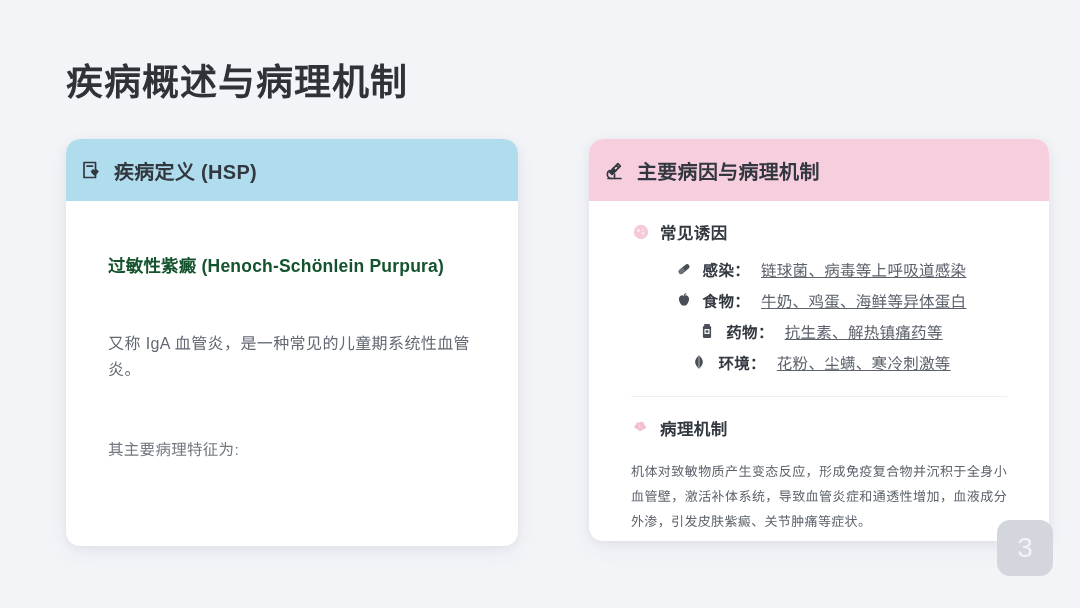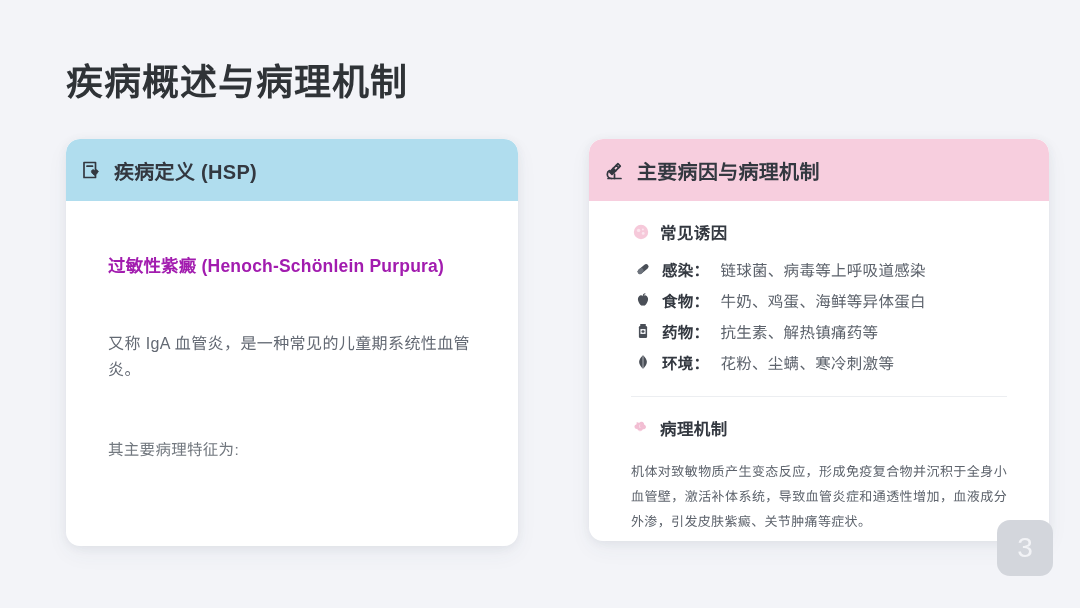--- a/index.html
+++ b/index.html
@@ -91,21 +91,21 @@
 
   .card-body {
     padding: 0 42px;
   }
 
   
   .def-term {
     margin-top: 51px;
     font-size: 17.5px;
     font-weight: 700;
-    color: #a21caf;
+    color: #14532d;
     letter-spacing: 0.2px;
     white-space: nowrap;
   }
 
   .def-sentence {
     margin-top: 54px;
     font-size: 16px;
     color: #636973;
     letter-spacing: 0.4px;
     line-height: 1.6;
@@ -174,36 +174,37 @@
   }
 
   .cause-list li {
     display: flex;
     align-items: center;
     gap: 11px;
     padding: 4.5px 0 4.5px 4px;
     font-size: 15.5px;
     letter-spacing: 0.3px;
     color: #5d636c;
+    justify-content: center;
   }
 
   .cause-icon {
     width: 16px;
     height: 16px;
     flex: 0 0 auto;
     display: block;
   }
 
   .cause-label {
     font-weight: 700;
     color: #333840;
     flex: 0 0 auto;
   }
 
-  .cause-text { color: #5d636c; }
+  .cause-text { color: #5d636c; text-decoration: underline; }
 
   .divider {
     height: 1px;
     background: #eceef1;
     margin-top: 19px;
   }
 
   .mech-section { margin-top: 19px; }
 
   .mech-para {

